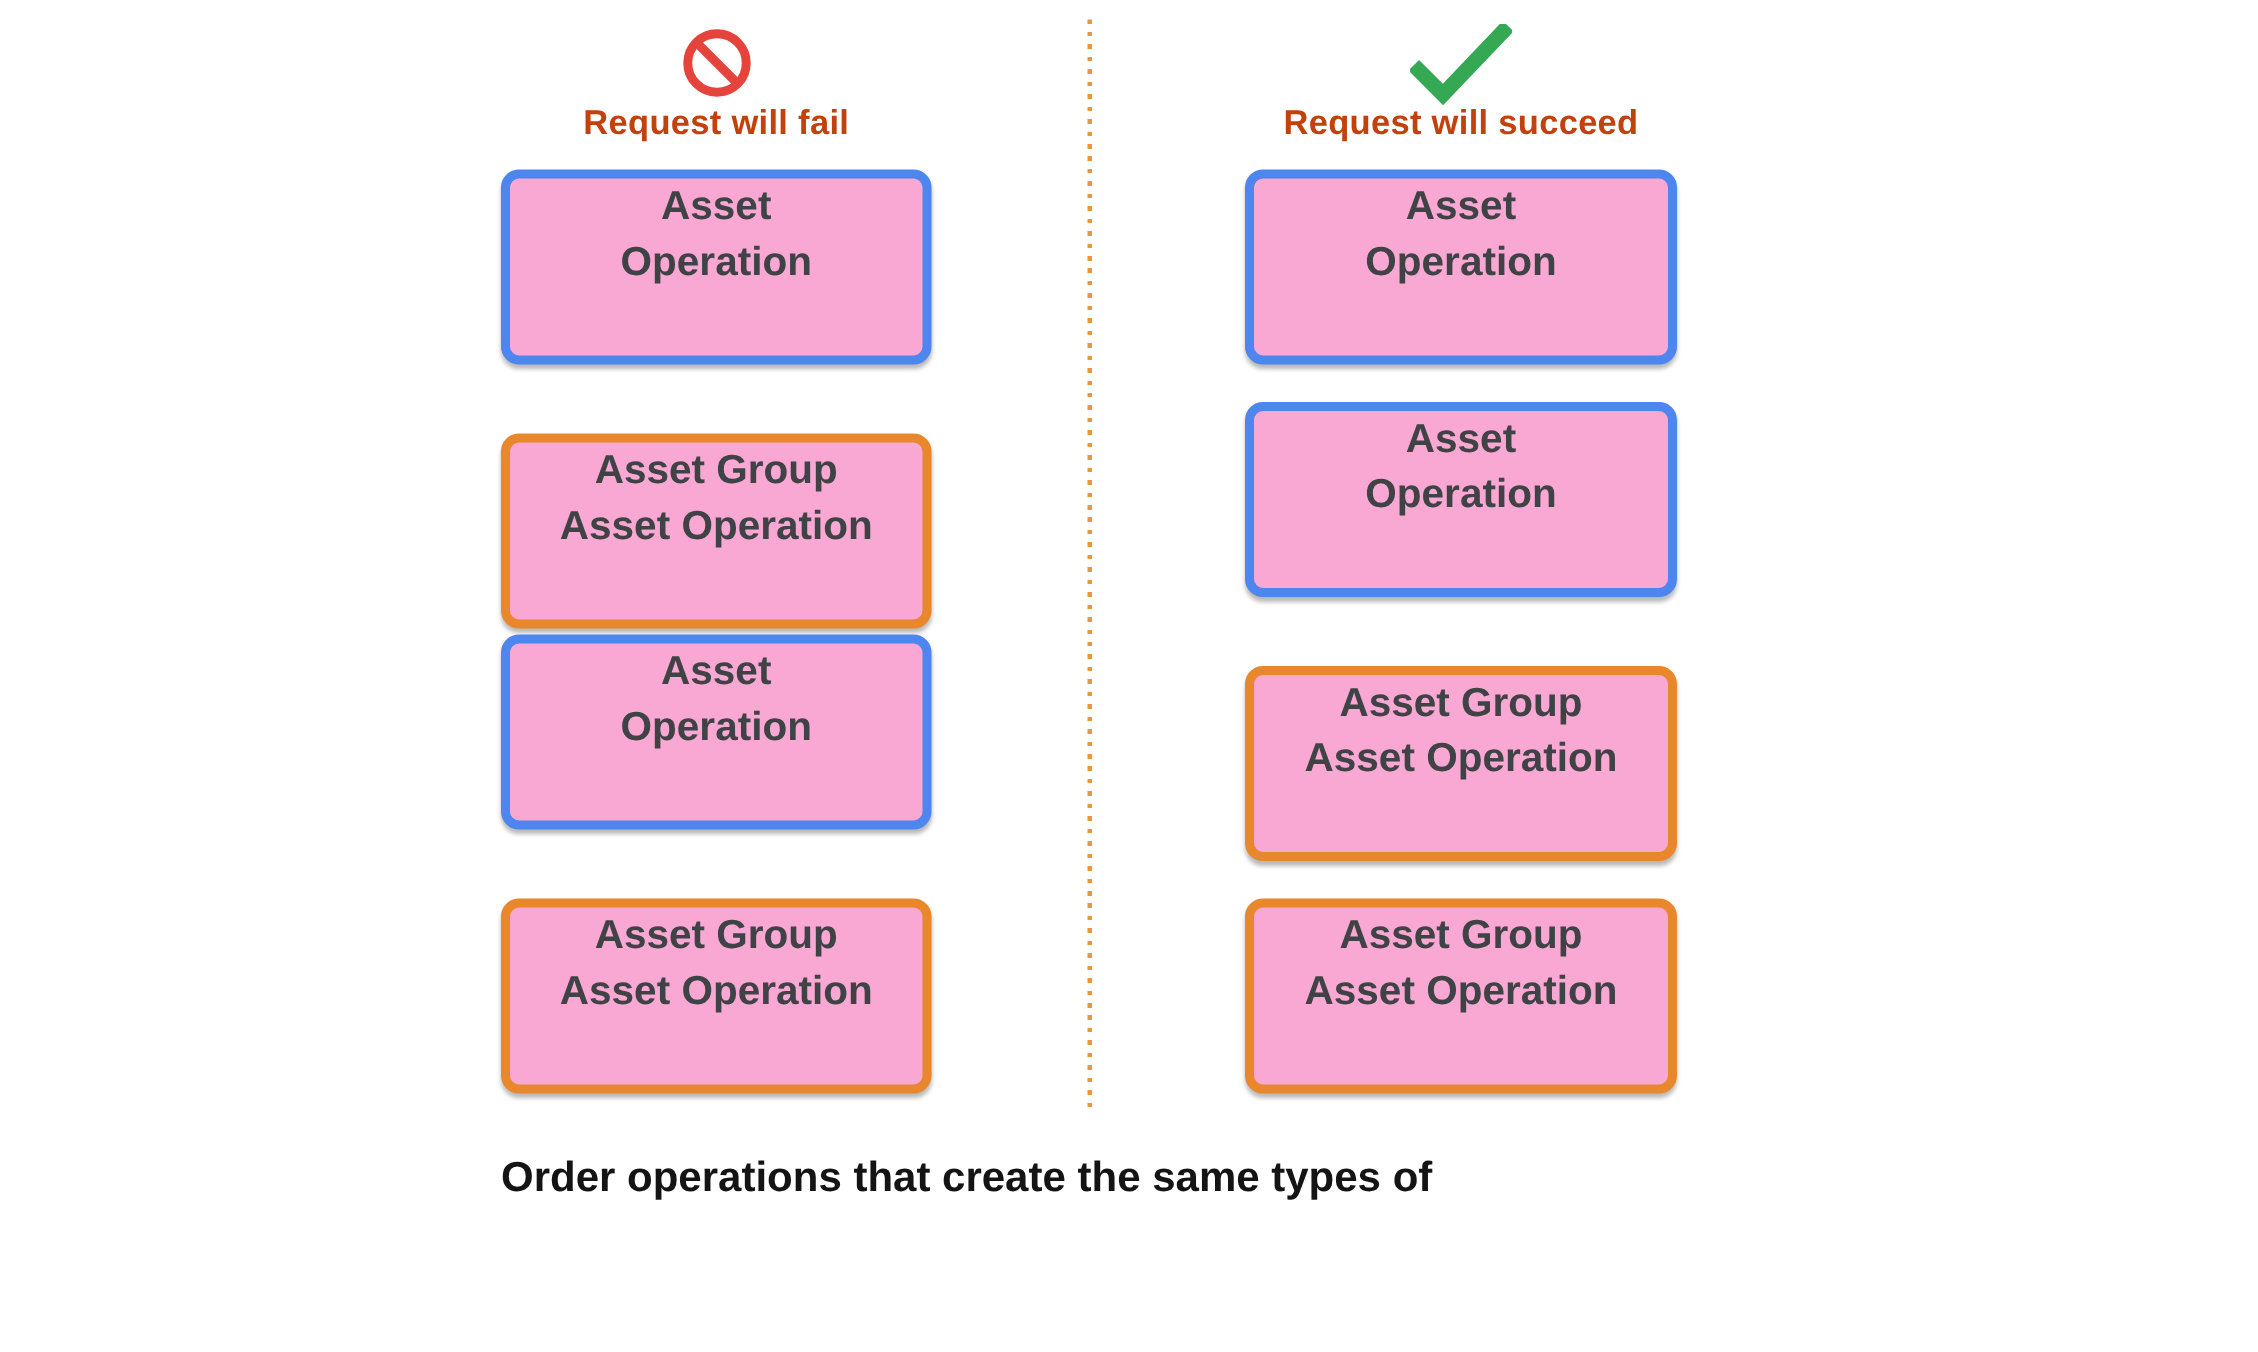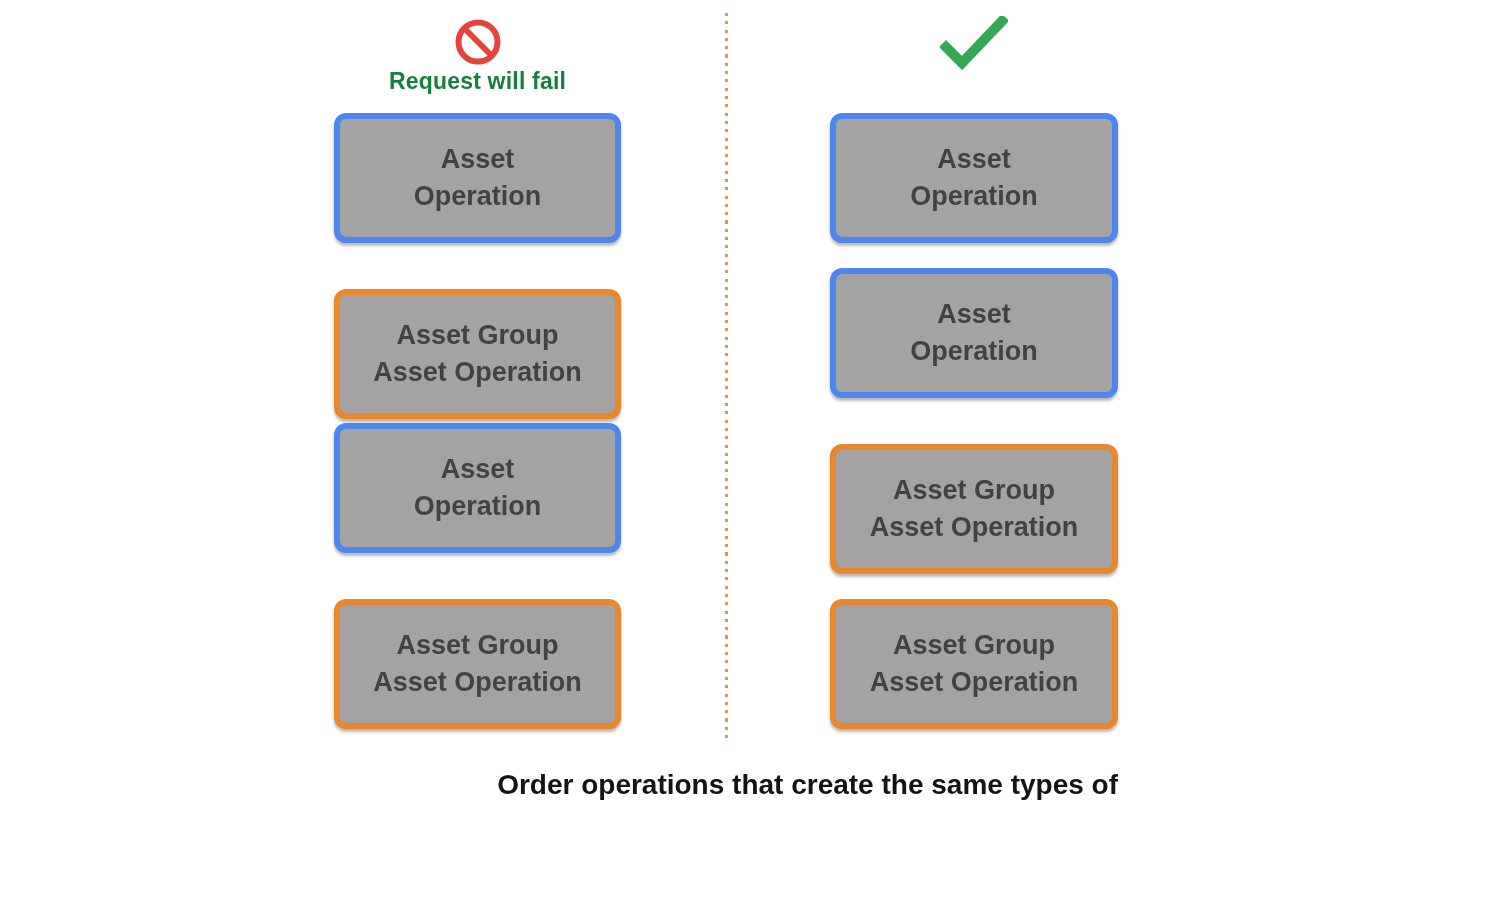--- a/index.html
+++ b/index.html
@@ -32,38 +32,37 @@
   .icon-check      { top: 16px; width: 68px; height: 54px; }
 
   .col-label {
     position: absolute;
     top: 68px;
     left: 50%;
     transform: translateX(-50%);
     white-space: nowrap;
     font-size: 23px;
     font-weight: 700;
-    color: #15803d;
+    color: #c2410c;
     letter-spacing: 0.2px;
   }
 
   .box {
     position: absolute;
     left: 0;
     width: 100%;
     height: 130px;
     box-sizing: border-box;
     border-radius: 12px;
-    background: #a3a3a3;
+    background: #f9a8d4;
     border: 6px solid #888;
     box-shadow: 0 3px 3px rgba(0,0,0,0.28);
     display: flex;
     flex-direction: column;
     align-items: center;
-    justify-content: center;
     text-align: center;
   }
   .box-1 { top: 113px; }
   .box-2 { top: 268px; }
   .box-3 { top: 423px; }
   .box-4 { top: 578px; }
   .box.blue   { border-color: #4c86ee; }
   .box.orange { border-color: #e8872b; margin-top: 21px; }
 
   .box-line {
@@ -85,21 +84,21 @@
       #e8983c 0px, #e8983c 3px,
       transparent 3px, transparent 8.3px
     );
   }
 
   .caption {
     position: absolute;
     left: 334px;
     width: 784px;
     top: 766px;
-    text-align: right;
+    text-align: left;
   }
   .caption-line {
     font-size: 28px;
     font-weight: 700;
     color: #141414;
     line-height: 38px;
     white-space: nowrap;
   }
 </style>
 </head>
@@ -131,20 +130,21 @@
       <div class="box-line">Asset Operation</div>
     </div>
   </div>
 
   <div class="divider"></div>
 
   <div class="column col-right">
     <svg class="col-icon icon-check" viewBox="0 0 68 54">
       <path d="M6 31 L22 47 L62 5" fill="none" stroke="#34a853" stroke-width="10" stroke-linecap="square" stroke-linejoin="miter"></path>
     </svg>
+    <div class="col-label">Request will succeed</div>
 
     <div class="box blue box-1">
       <div class="box-line">Asset</div>
       <div class="box-line">Operation</div>
     </div>
     <div class="box blue box-2">
       <div class="box-line">Asset</div>
       <div class="box-line">Operation</div>
     </div>
     <div class="box orange box-3">

